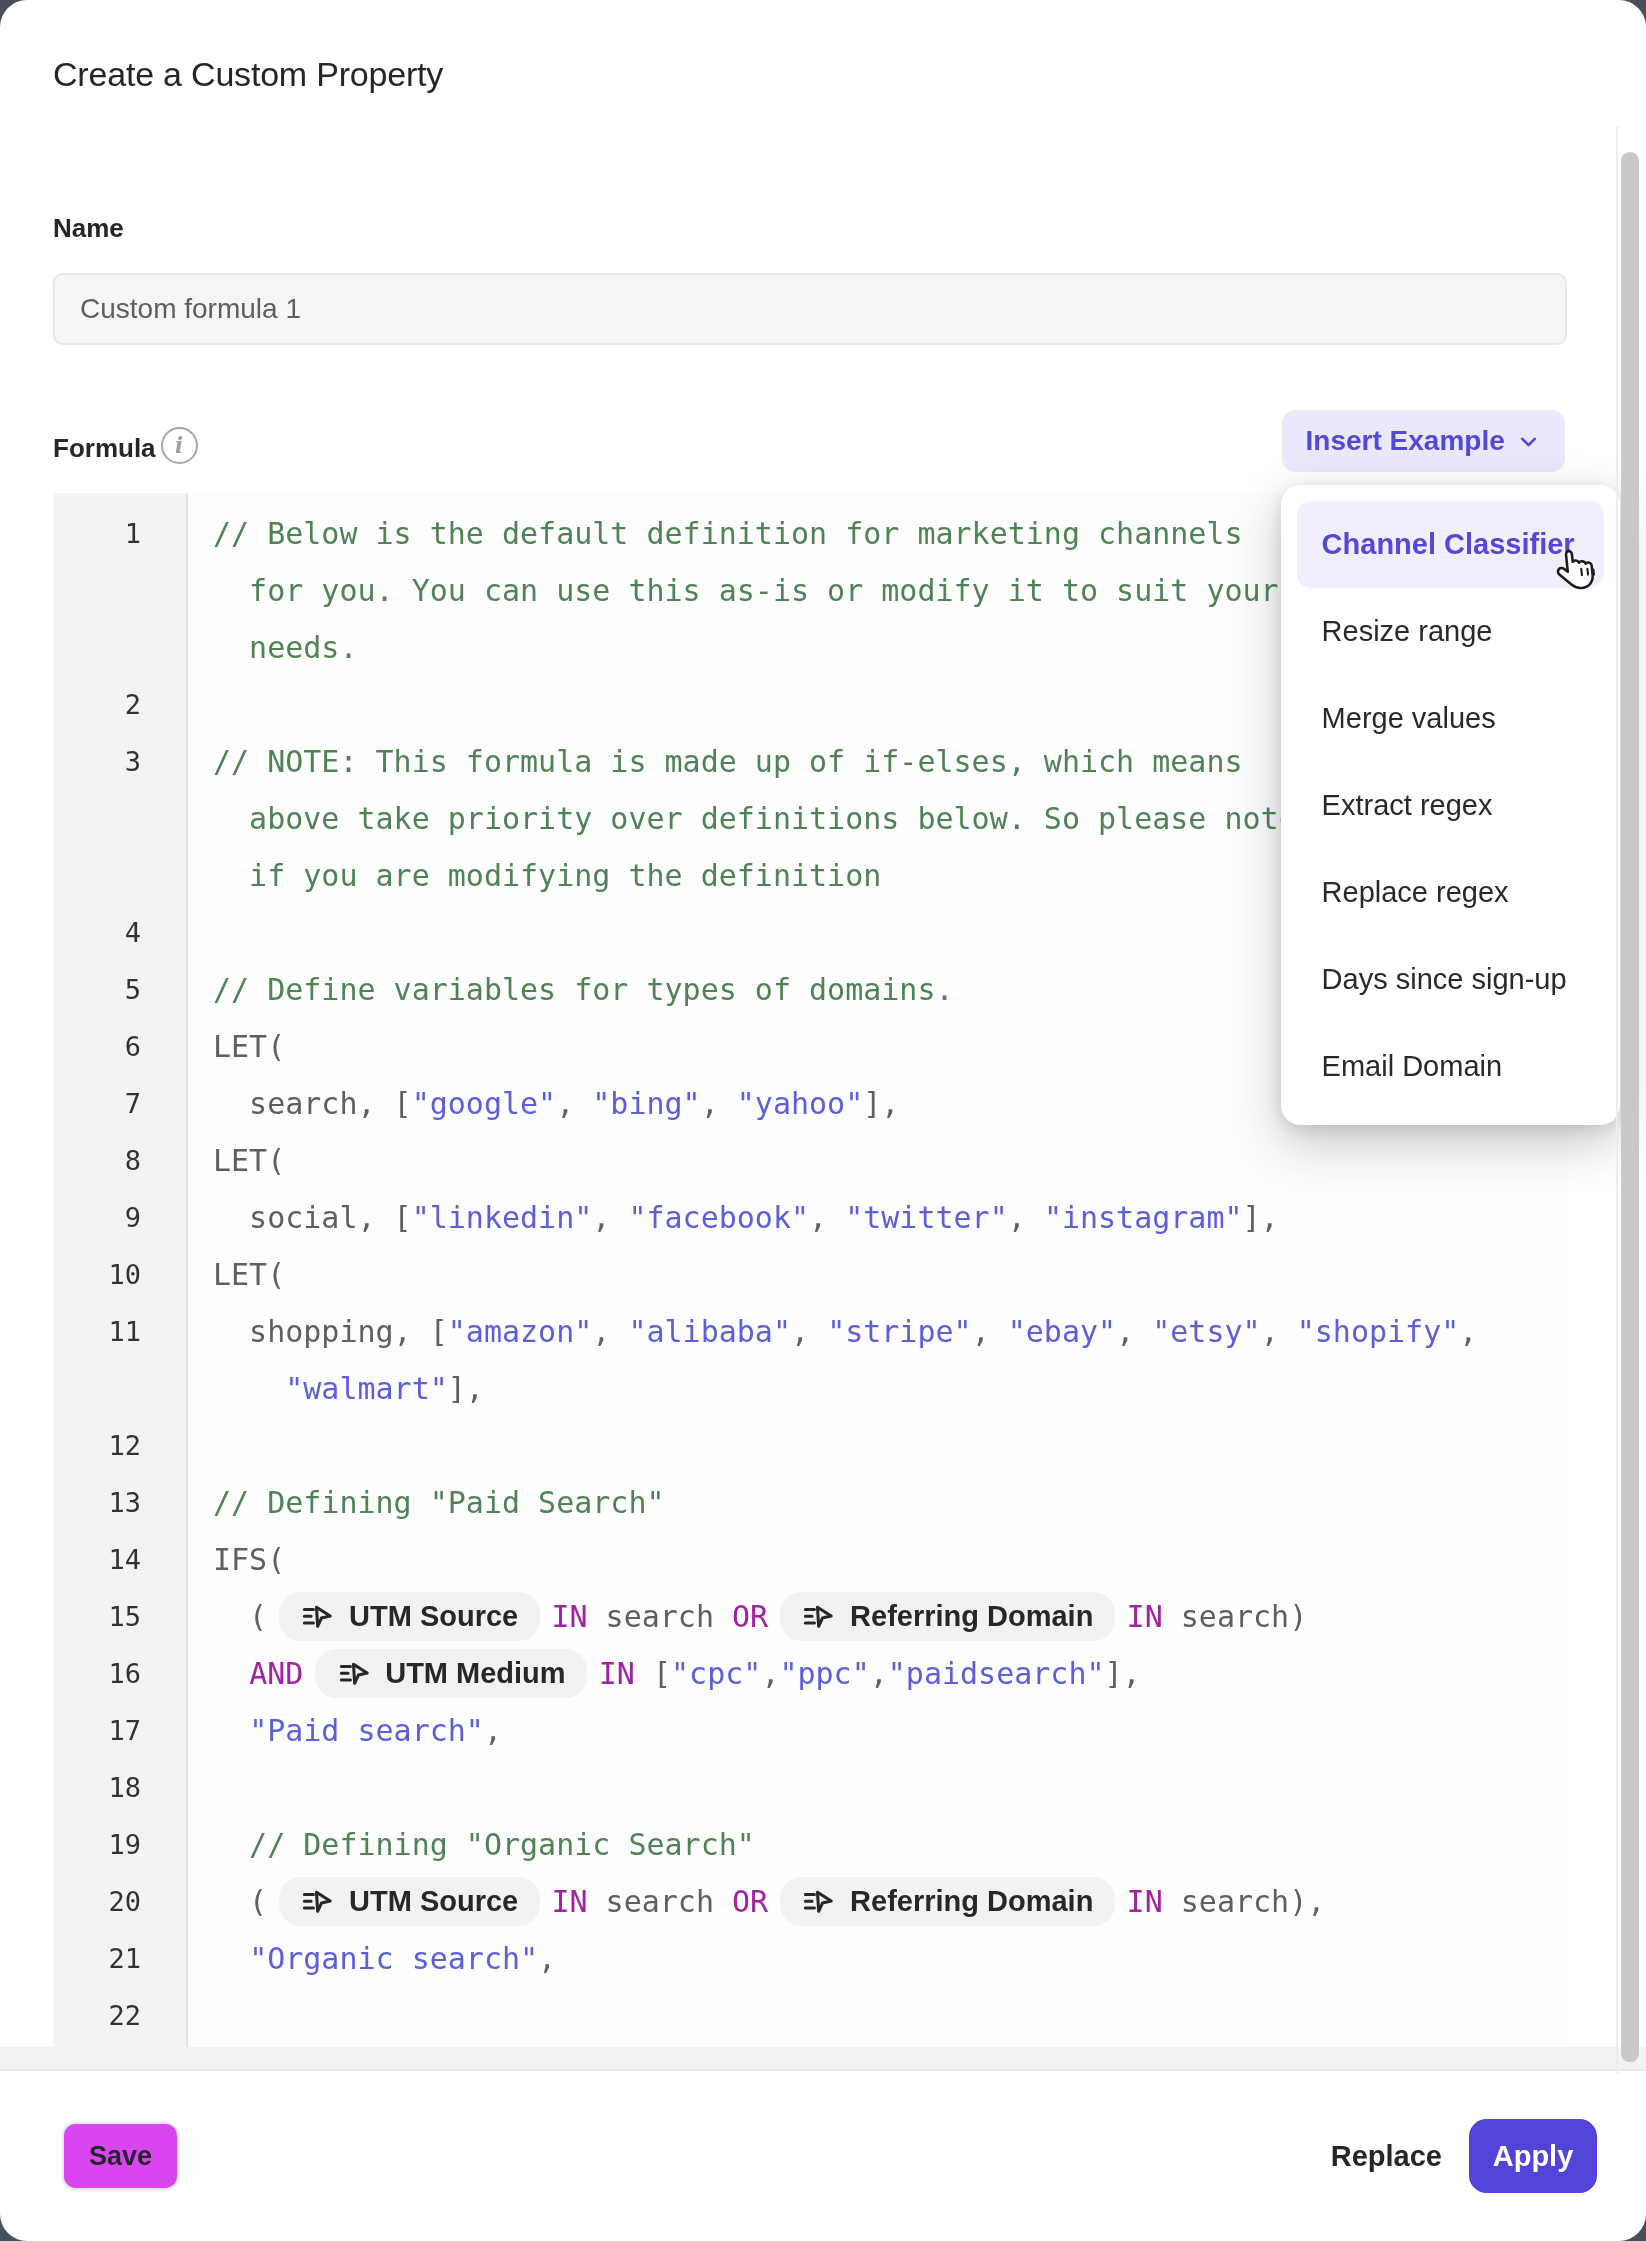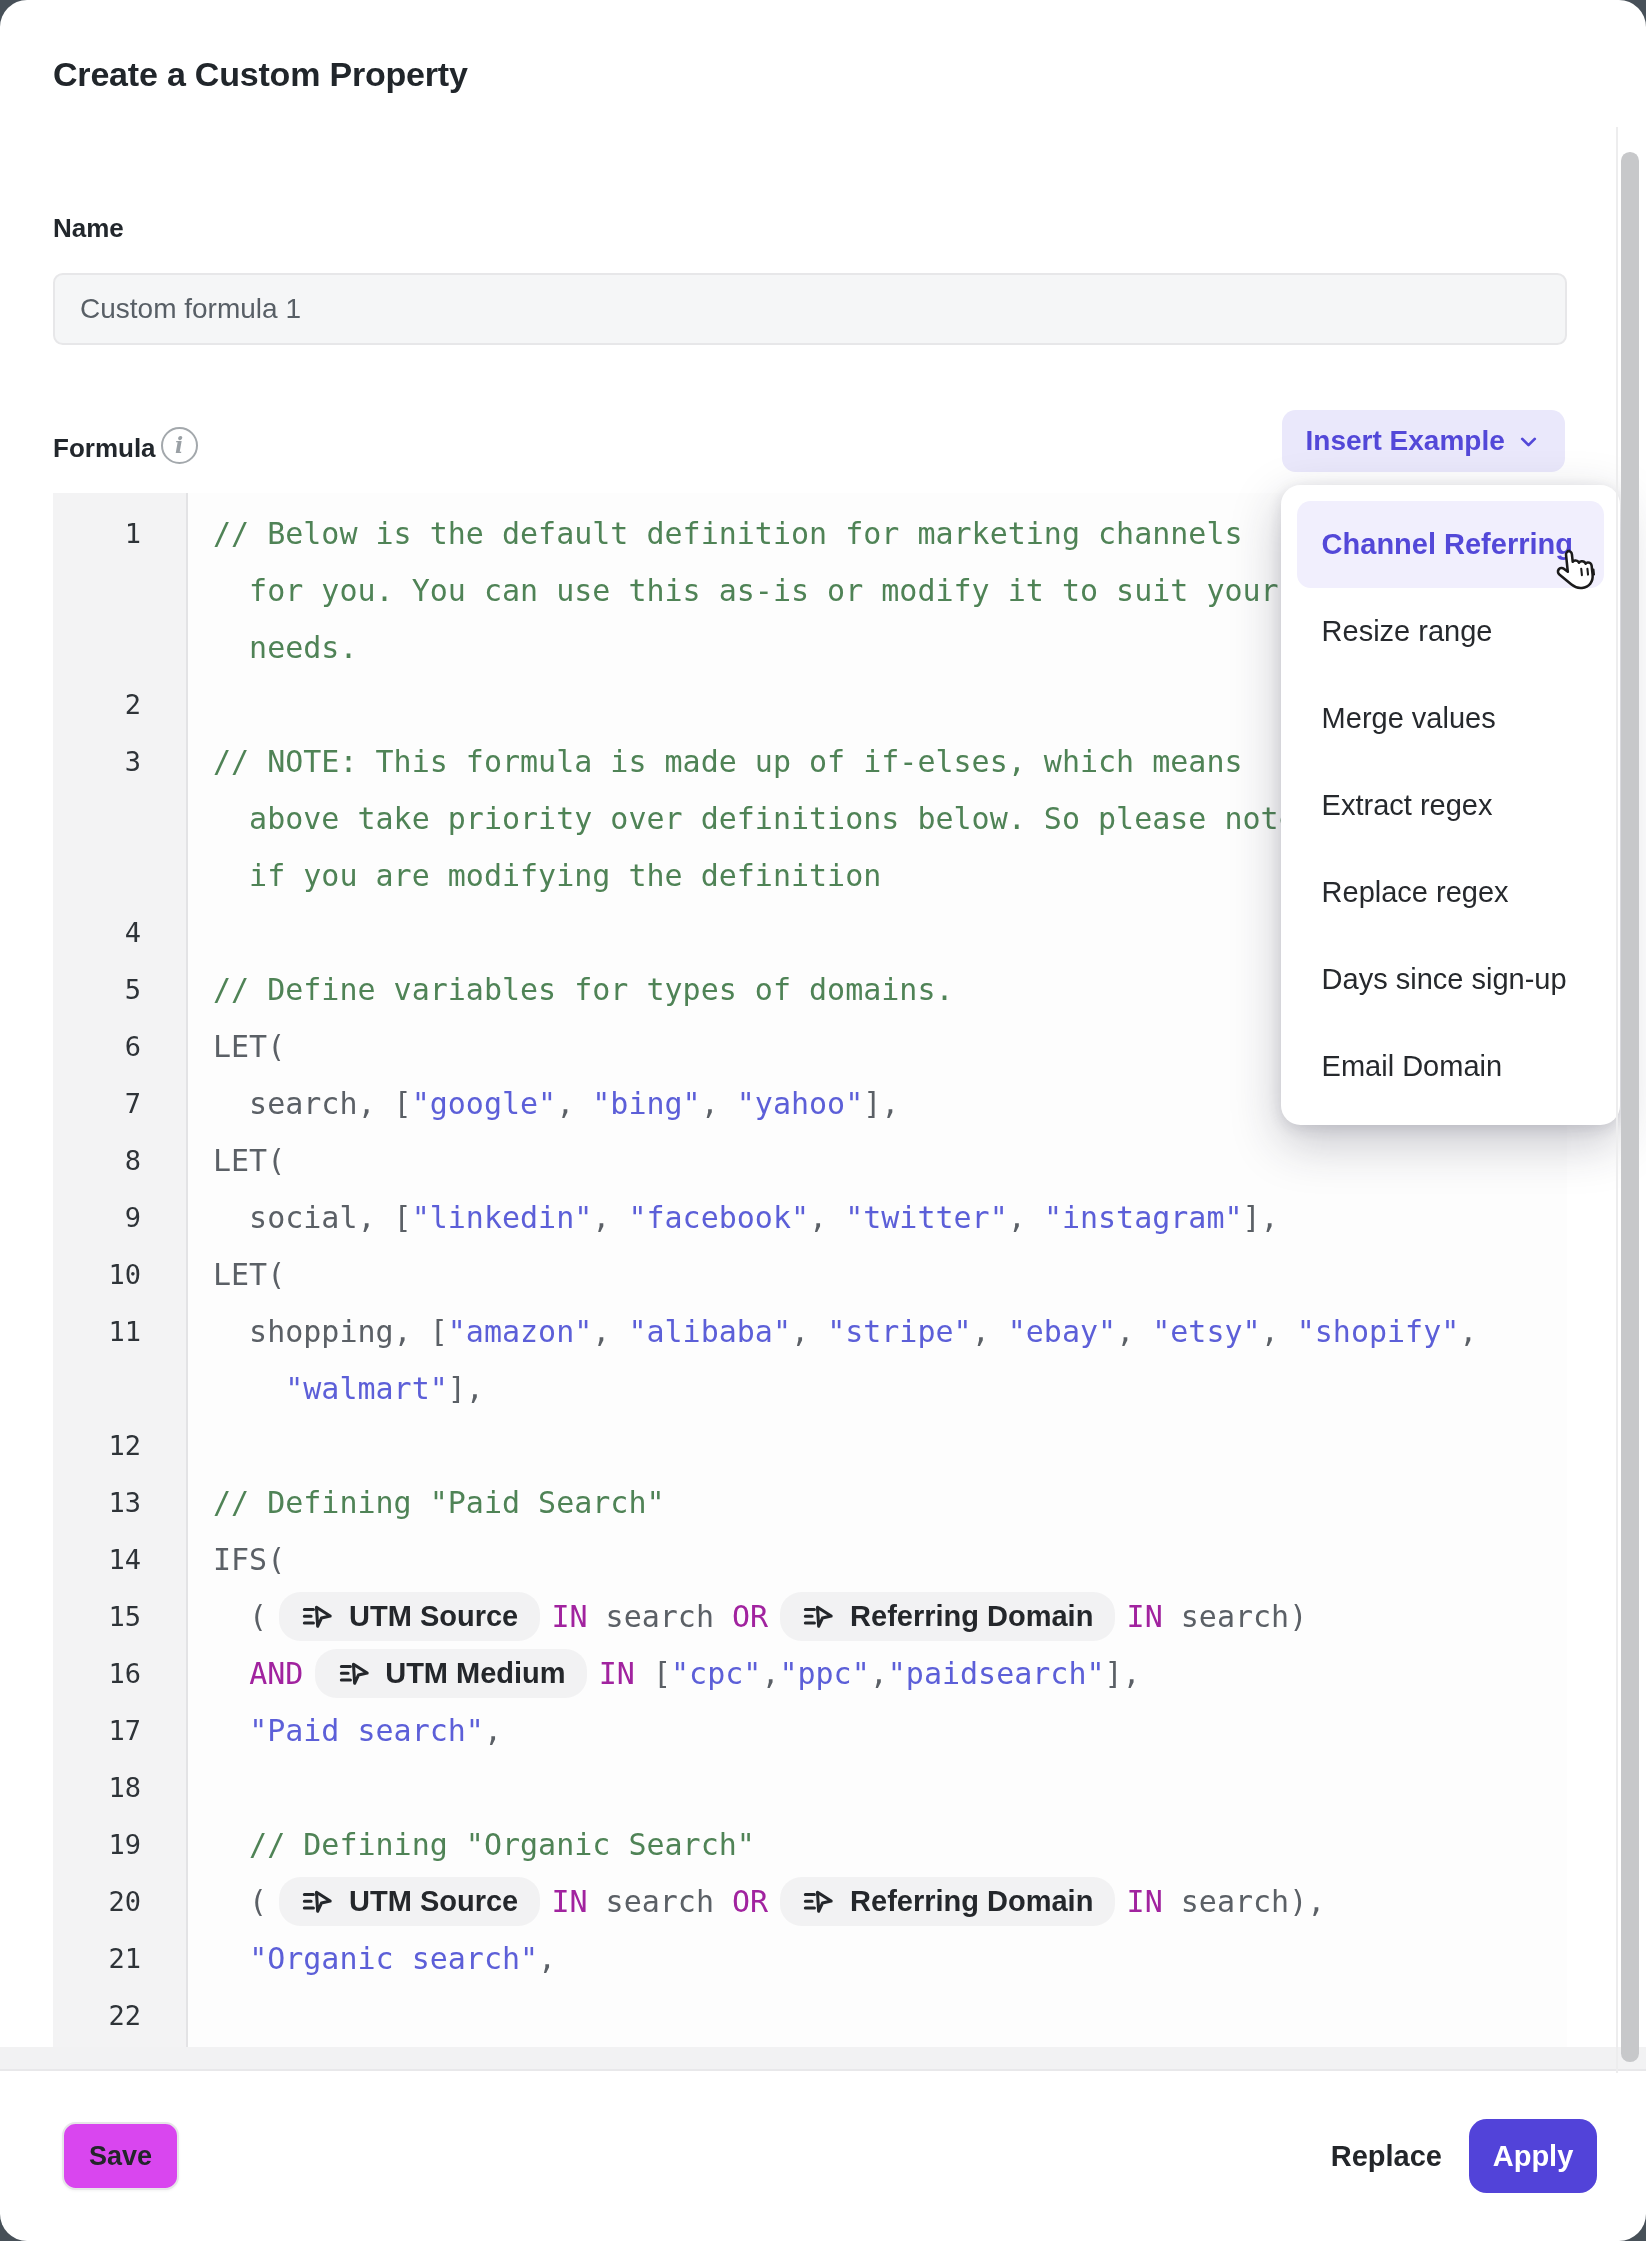--- a/index.html
+++ b/index.html
@@ -7,21 +7,21 @@
     width:1646px;height:2241px;position:relative;overflow:hidden;
     background:var(--backdrop,#475058);
     font-family:"Liberation Sans",sans-serif;
     -webkit-font-smoothing:antialiased;
   }
   .modal{
     position:absolute;inset:0;background:#ffffff;border-radius:27px;overflow:hidden;
   }
   .dialog-title{
     position:absolute;left:53px;top:55px;margin:0;
-    font-size:34px;font-weight:700;color:#21262b;letter-spacing:-0.2px;
+    font-size:34px;font-weight:400;color:#21262b;letter-spacing:-0.2px;
   }
   .field-label{
     position:absolute;left:53px;font-size:26px;font-weight:700;color:#22272c;
   }
   .name-label{top:213px;}
   .name-input{
     position:absolute;left:53px;top:273px;width:1514px;height:72px;box-sizing:border-box;
     background:var(--input_bg,#f5f6f7);border:2px solid var(--border,#e7e7e9);border-radius:9.8px;
     padding:0 25px;font-size:28px;color:#585f66;font-family:"Liberation Sans",sans-serif;outline:none;
   }
@@ -278,21 +278,21 @@
       </div>
   </div>
 
   <div class="strip"></div>
 
   <button class="save-btn">Save</button>
   <button class="cancel-btn">Replace</button>
   <button class="apply-btn">Apply</button>
 
   <div class="menu">
-      <div class="menu-item hl">Channel Referring</div>
+      <div class="menu-item hl">Channel Classifier</div>
       <div class="menu-item">Resize range</div>
       <div class="menu-item">Merge values</div>
       <div class="menu-item">Extract regex</div>
       <div class="menu-item">Replace regex</div>
       <div class="menu-item">Days since sign-up</div>
       <div class="menu-item">Email Domain</div>
     </div>
 
   <svg class="hand-cursor" width="47" height="51" viewBox="0 0 40 44">
     <path d="M14 3.5c-1.8 0-3.2 1.4-3.2 3.2v14.6l-3.1-3c-1.3-1.2-3.3-1.2-4.5.1-1.2 1.3-1.1 3.3.1 4.5l9.5 9.7c2.3 2.4 5 3.8 8.7 3.8 6.2 0 10.3-4.2 10.3-10.4v-7.9c0-1.7-1.4-3-3-3-.8 0-1.5.3-2 .8-.4-1.4-1.7-2.4-3.2-2.4-.9 0-1.8.4-2.4 1-.5-1.3-1.7-2.2-3.1-2.2-.8 0-1.6.3-2.2.8V6.7c0-1.8-1.4-3.2-3.2-3.2z" fill="#ffffff" stroke="#1b1b1b" stroke-width="2.2" stroke-linejoin="round"></path>

